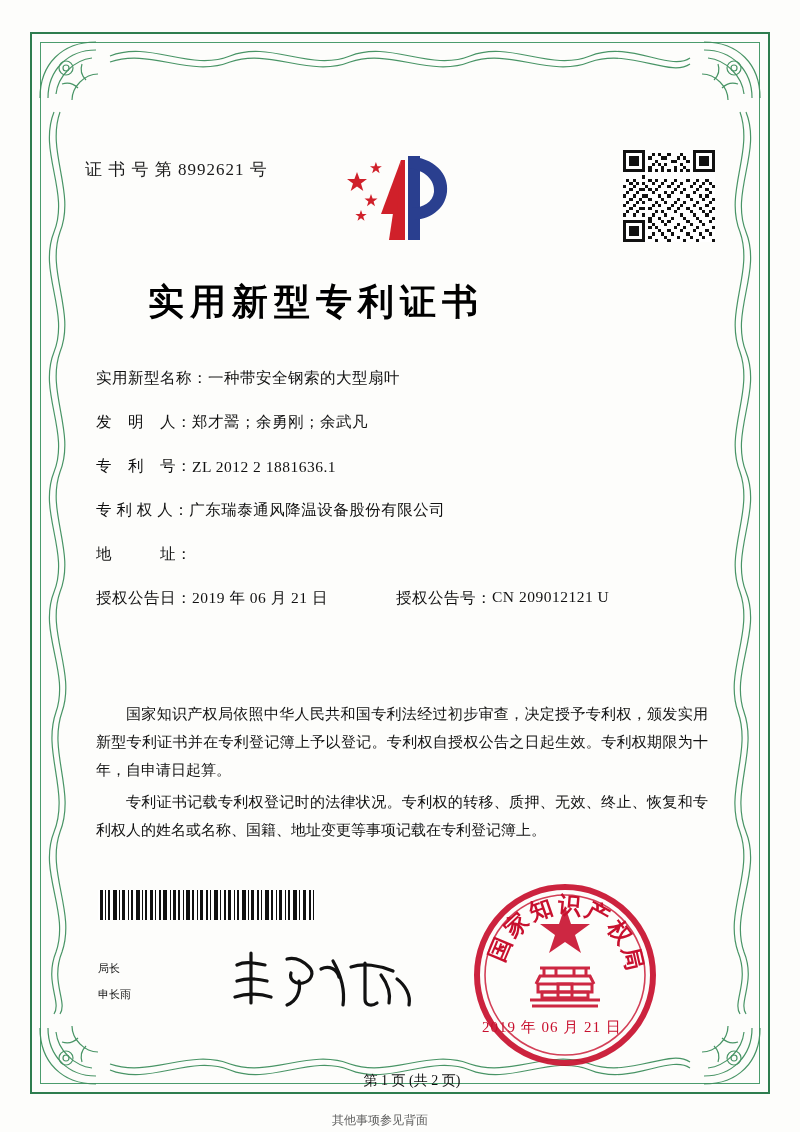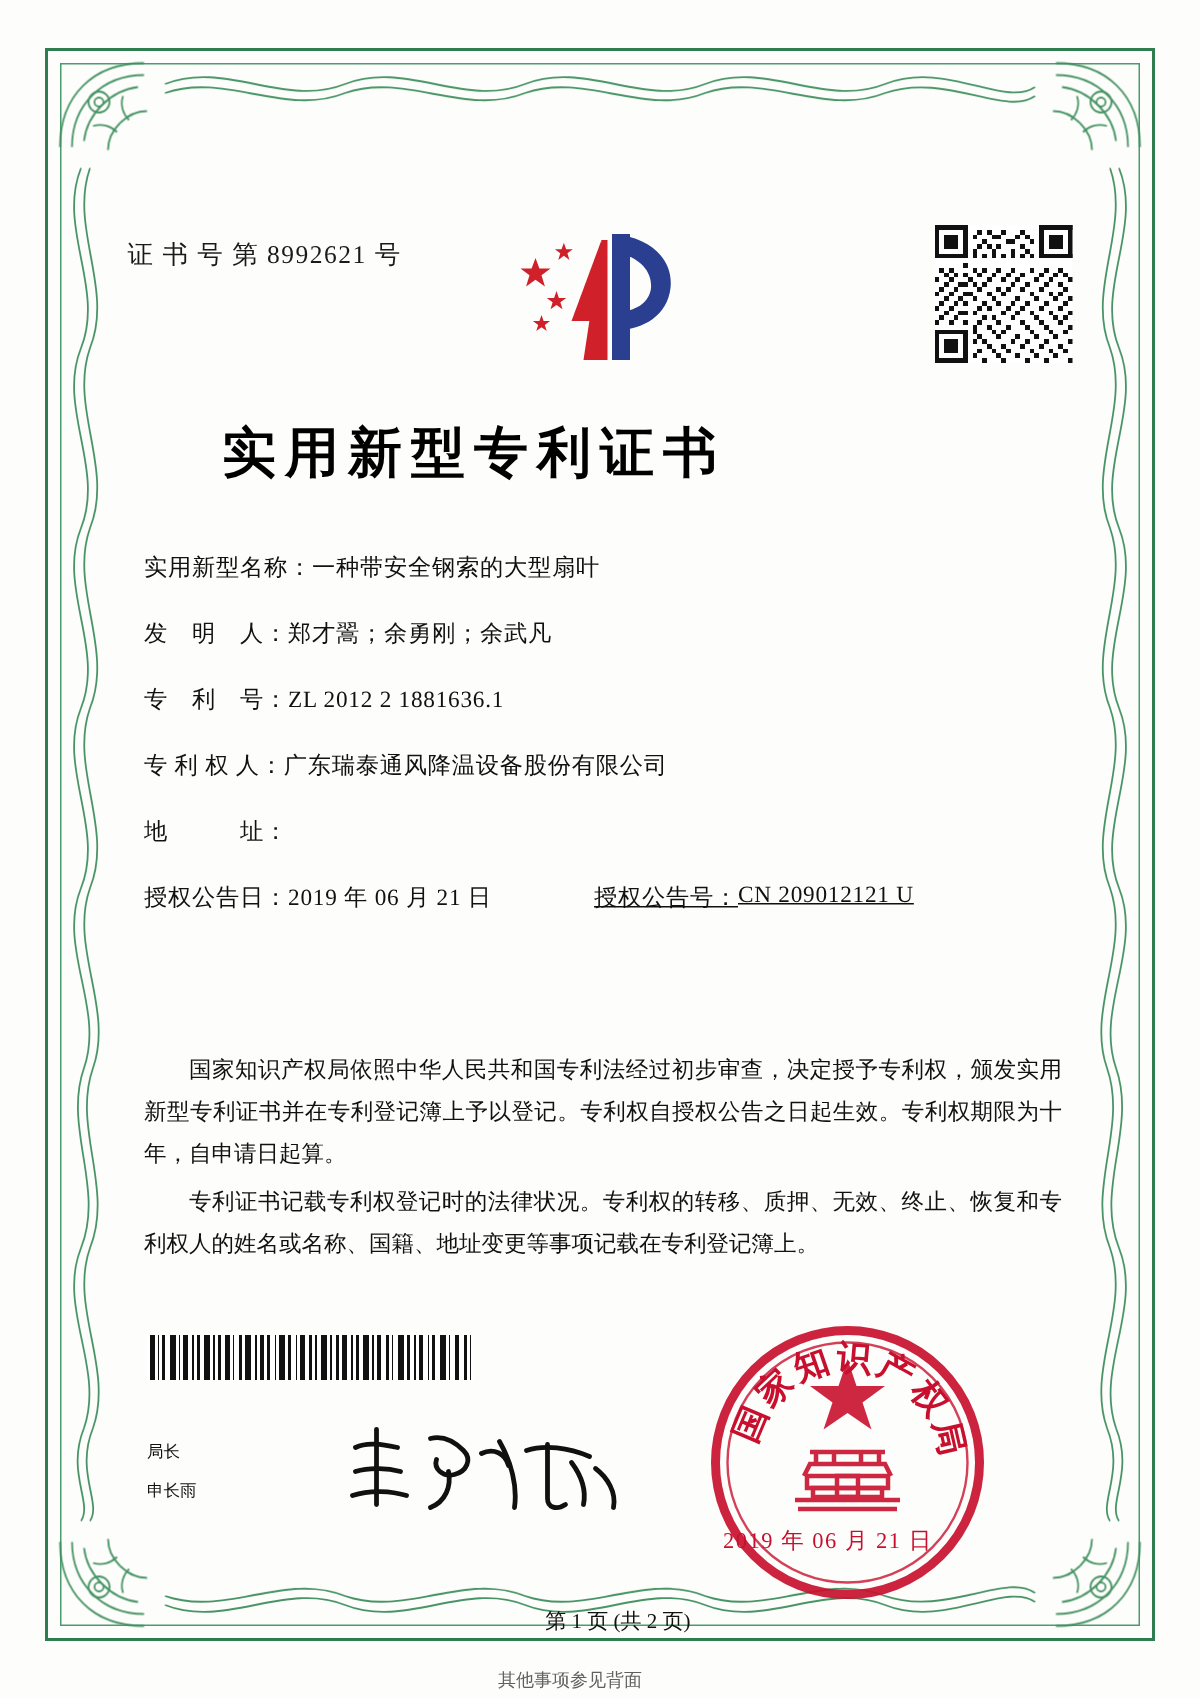--- a/index.html
+++ b/index.html
@@ -86,21 +86,21 @@
   .field-label {
     flex: 0 0 auto;
     letter-spacing: 0.5px;
   }
   .field-value {
     flex: 1 1 auto;
     letter-spacing: 0.5px;
   }
   .row-two { display: flex; }
   .row-two .col-a { width: 300px; display: flex; }
-  .row-two .col-b { display: flex; text-decoration: underline; }
+  .row-two .col-b { display: flex; }
 
   
   .paragraphs {
     position: absolute;
     left: 96px; top: 700px;
     width: 612px;
     font-size: 15px;
     line-height: 28px;
     color: #111;
     text-align: justify;

